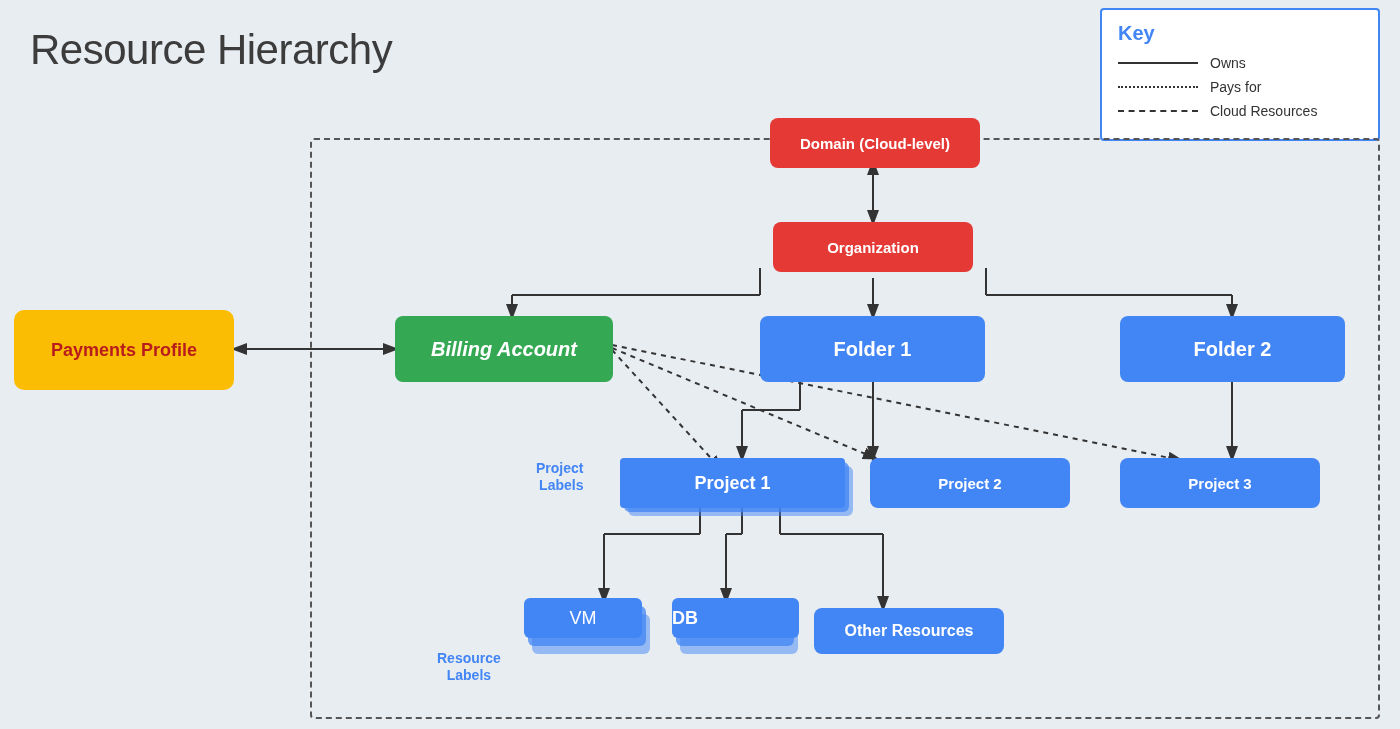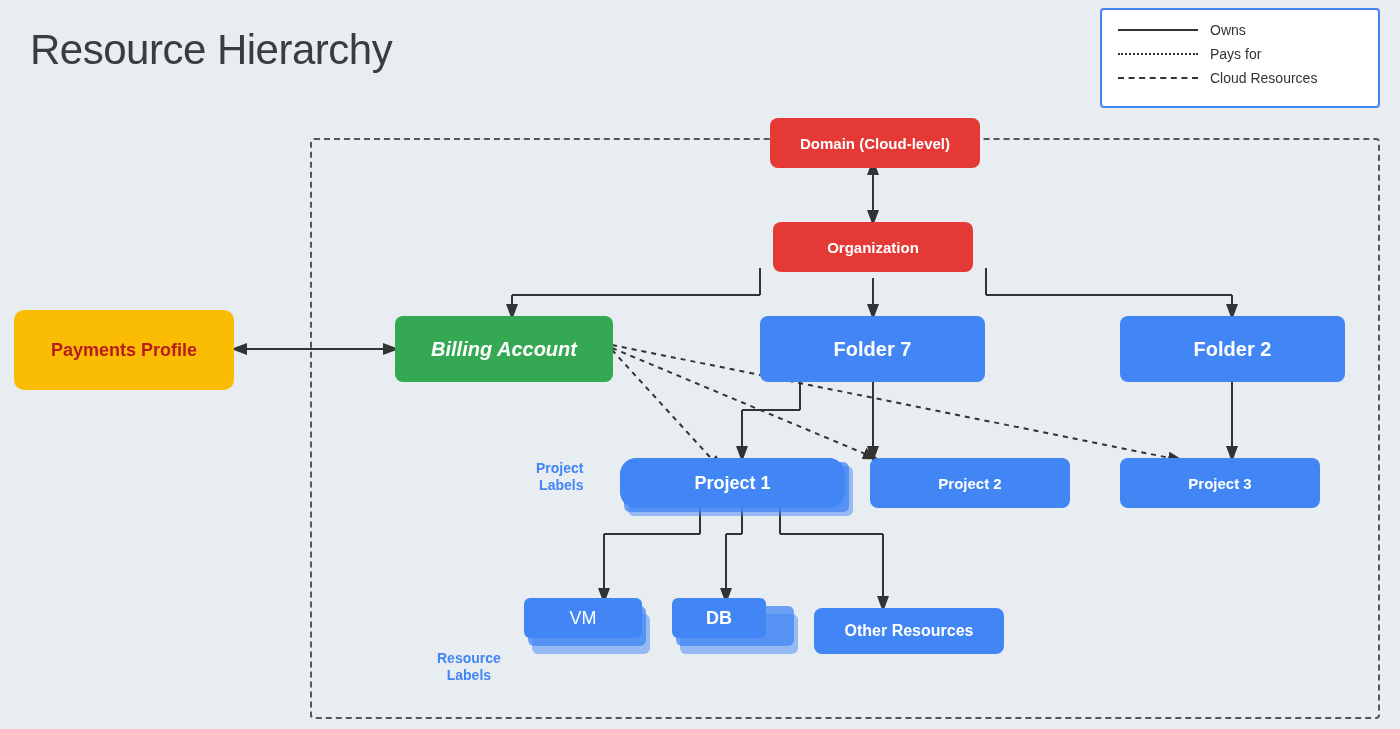--- a/index.html
+++ b/index.html
@@ -135,20 +135,21 @@
       border: 2px dashed #555;
       border-radius: 4px;
     }
   </style>
 </head>
 <body>
 
 <div class="page-title">Resource Hierarchy</div>
 
 <div class="key-box">
+  <div class="key-title">Key</div>
   <div class="key-item">
     <div class="key-line-solid"></div>
     <span class="key-label">Owns</span>
   </div>
   <div class="key-item">
     <div class="key-line-dotted"></div>
     <span class="key-label">Pays for</span>
   </div>
   <div class="key-item">
     <div class="key-line-dashed"></div>
@@ -222,36 +223,36 @@
 
 <div class="node node-green" style="top:316px; left:395px; width:218px; height:66px; font-size:20px;">
   <span>Billing Account</span>
 </div>
 
 <div class="node node-yellow" style="top:310px; left:14px; width:220px; height:80px; font-size:18px; border-radius:10px;">
   <span>Payments Profile</span>
 </div>
 
 <div class="node node-blue" style="top:316px; left:760px; width:225px; height:66px; font-size:20px;">
-  <span>Folder 7</span>
+  <span>Folder 1</span>
 </div>
 
 <div class="node node-blue" style="top:316px; left:1120px; width:225px; height:66px; font-size:20px;">
   <span>Folder 2</span>
 </div>
 
 <div class="label-node" style="top:460px; left:536px;">
   <span style="white-space:pre-line; display:block;text-align:right;">Project
 Labels</span>
 </div>
 
 <div class="stack-wrapper" style="top:458px; left:620px; width:225px; height:54px;">
   <div class="stack-back2" style="top:8px; left:8px; width:225px; height:50px;"></div>
   <div class="stack-back1" style="top:4px; left:4px; width:225px; height:50px;"></div>
-  <div class="stack-front node node-blue" style="top:0; left:0; width:225px; height:50px; position:absolute; font-size:18px; font-weight:700; border-radius:16px; display:flex; align-items:center; justify-content:center;">
+  <div class="stack-front node node-blue" style="top:0; left:0; width:225px; height:50px; position:absolute; font-size:18px; font-weight:700; border-radius:4px; display:flex; align-items:center; justify-content:center;">
     <span>Project 1</span>
   </div>
 </div>
 
 <div class="node node-blue" style="top:458px; left:870px; width:200px; height:50px;">
   <span>Project 2</span>
 </div>
 
 <div class="node node-blue" style="top:458px; left:1120px; width:200px; height:50px;">
   <span>Project 3</span>
@@ -266,20 +267,20 @@
   <div class="stack-back2" style="top:16px; left:8px; width:118px; height:40px; border-radius:6px; background:#4285f4; opacity:0.5; position:absolute;"></div>
   <div class="stack-back1" style="top:8px; left:4px; width:118px; height:40px; border-radius:6px; background:#4285f4; opacity:0.75; position:absolute;"></div>
   <div style="position:absolute; top:0; left:0; width:118px; height:40px; background:#4285f4; border-radius:6px; display:flex; align-items:center; justify-content:center; color:white; font-weight:400; font-size:18px;">
     <span>VM</span>
   </div>
 </div>
 
 <div class="stack-wrapper" style="top:598px; left:672px; width:130px; height:90px;">
   <div class="stack-back2" style="top:16px; left:8px; width:118px; height:40px; border-radius:6px; background:#4285f4; opacity:0.5; position:absolute;"></div>
   <div class="stack-back1" style="top:8px; left:4px; width:118px; height:40px; border-radius:6px; background:#4285f4; opacity:0.75; position:absolute;"></div>
-  <div style="position:absolute; top:0; left:0; width:94px; height:40px; background:#4285f4; border-radius:6px; display:flex; align-items:center; justify-content:center; color:white; font-weight:700; font-size:18px;">
+  <div style="position:absolute; top:0; left:0; width:127px; height:40px; background:#4285f4; border-radius:6px; display:flex; align-items:center; color:white; font-weight:700; font-size:18px;">
     <span>DB</span>
   </div>
 </div>
 
 <div class="node node-blue" style="top:608px; left:814px; width:190px; height:46px; font-size:16px;">
   <span>Other Resources</span>
 </div>
 
 </body></html>

